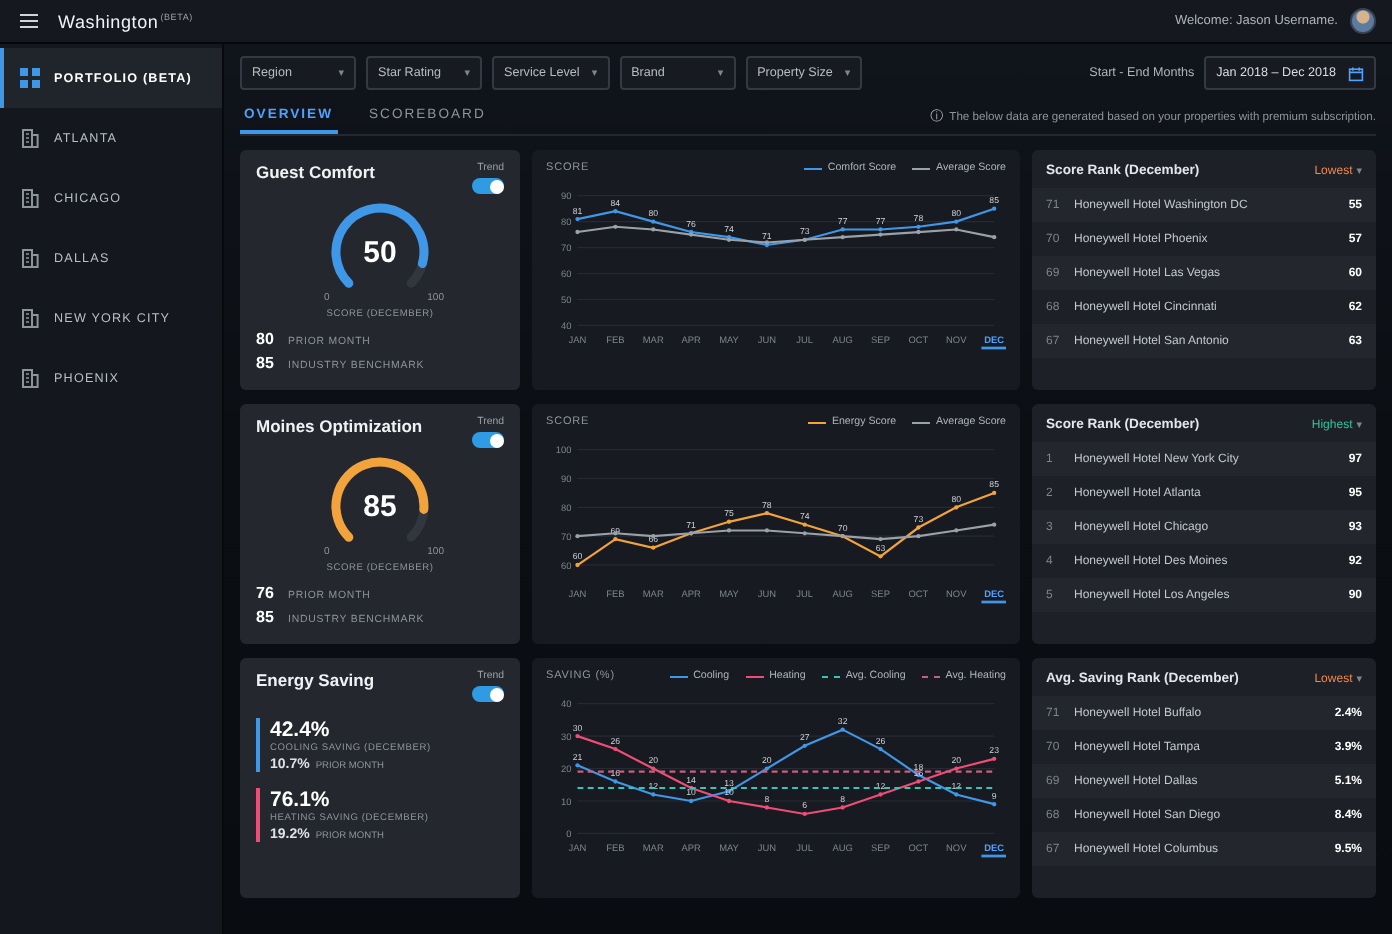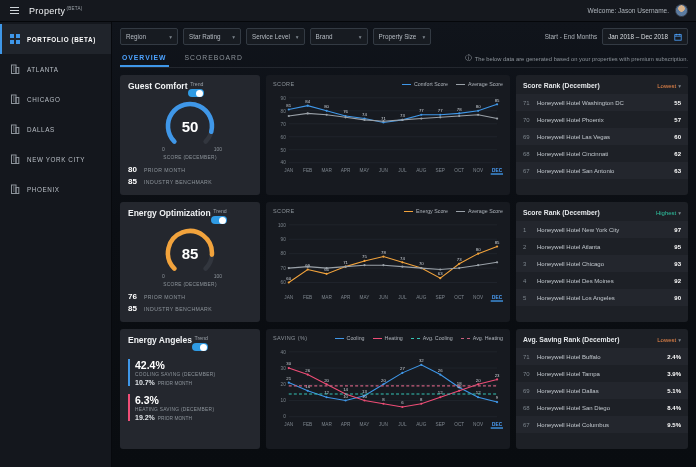--- a/index.html
+++ b/index.html
@@ -58,21 +58,21 @@
   .note{font-size:5.8px;color:#8d949b;padding-bottom:4px;display:flex;gap:3px;align-items:center}
   .i-ic{color:#aeb4bb;font-size:6.5px}
 
   
   .rows{display:flex;flex-direction:column;gap:7px}
   .row{display:flex;gap:6px;height:120px}
   .card{border-radius:3px}
   .stat-card{width:140px;background:#24272e;padding:6px 8px;display:flex;flex-direction:column}
   .chart-card{flex:1;background:#171a20;padding:6px 7px;min-width:0}
   .rank-card{width:172px;background:#1d2026;padding:4px 0 0}
-  .card-head{display:flex;align-items:flex-start}
+  .card-head{display:flex;justify-content:space-between;align-items:flex-start}
   .card-title{font-size:8.5px;font-weight:bold;color:#f0f2f4}
   .trend{display:flex;flex-direction:column;align-items:flex-end;gap:2px}
   .trend-label{font-size:5.2px;color:#9aa1a8}
   .toggle{width:16px;height:8px;border-radius:4px;background:#2f9be4;position:relative;cursor:pointer;display:block}
   .toggle .knob{position:absolute;right:.5px;top:.5px;width:7px;height:7px;border-radius:50%;background:#fff}
 
   
   .gauge-wrap{position:relative;width:72px;height:56px;margin:1px auto 0}
   .gauge-wrap svg{position:absolute;inset:0}
   .gauge-val{position:absolute;left:0;right:0;top:20px;text-align:center;font-size:15px;font-weight:bold;color:#fff}
@@ -120,21 +120,21 @@
 
 <div class="app">
 
   <header class="topbar">
     <div class="tb-left">
       <span class="burger">
           <i></i>
           <i></i>
           <i></i>
         </span>
-      <span class="logo"><span>Property</span><sup>(BETA)</sup></span>
+      <span class="logo"><span>Washington</span><sup>(BETA)</sup></span>
     </div>
     <div class="tb-right">
       <span class="welcome">Welcome: Jason Username.</span>
       <span class="avatar"></span>
     </div>
   </header>
 
   <div class="body">
     <nav class="sidebar" id="sidebar">
         <div class="side-item active">
@@ -400,21 +400,21 @@
                   <span class="rr-name">Honeywell Hotel San Antonio</span>
                   <span class="rr-val">63</span>
                 </div>
               </div>
           </div>
         </section>
 
         <section class="row">
           <div class="card stat-card">
             <div class="card-head">
-              <span class="card-title">Energy Optimization</span>
+              <span class="card-title">Moines Optimization</span>
               <div class="trend">
                 <span class="trend-label">Trend</span>
                 <span class="toggle">
                     <span class="knob"></span>
                   </span>
               </div>
             </div>
             <div class="gauge-wrap">
               <svg id="gauge-energy" viewBox="0 0 72 56">
                   <path d="M 20.4 43.6 A 22 22 0 1 1 51.6 43.6" fill="none" stroke="#32363e" stroke-width="4.5" stroke-linecap="round"></path>
@@ -550,39 +550,39 @@
                   <span class="rr-name">Honeywell Hotel Los Angeles</span>
                   <span class="rr-val">90</span>
                 </div>
               </div>
           </div>
         </section>
 
         <section class="row">
           <div class="card stat-card">
             <div class="card-head">
-              <span class="card-title">Energy Angeles</span>
+              <span class="card-title">Energy Saving</span>
               <div class="trend">
                 <span class="trend-label">Trend</span>
                 <span class="toggle">
                     <span class="knob"></span>
                   </span>
               </div>
             </div>
             <div id="saving-blocks">
                 <div class="sv-block" style="border-left-color: rgb(63, 151, 232);">
                   <div class="sv-val">42.4%</div>
                   <div class="sv-cap">COOLING SAVING (DECEMBER)</div>
                   <div class="sv-prior">
                     <b>10.7%</b>
                     <span>PRIOR MONTH</span>
                   </div>
                 </div>
                 <div class="sv-block" style="border-left-color: rgb(239, 77, 118);">
-                  <div class="sv-val">6.3%</div>
+                  <div class="sv-val">76.1%</div>
                   <div class="sv-cap">HEATING SAVING (DECEMBER)</div>
                   <div class="sv-prior">
                     <b>19.2%</b>
                     <span>PRIOR MONTH</span>
                   </div>
                 </div>
               </div>
           </div>
 
           <div class="card chart-card">

